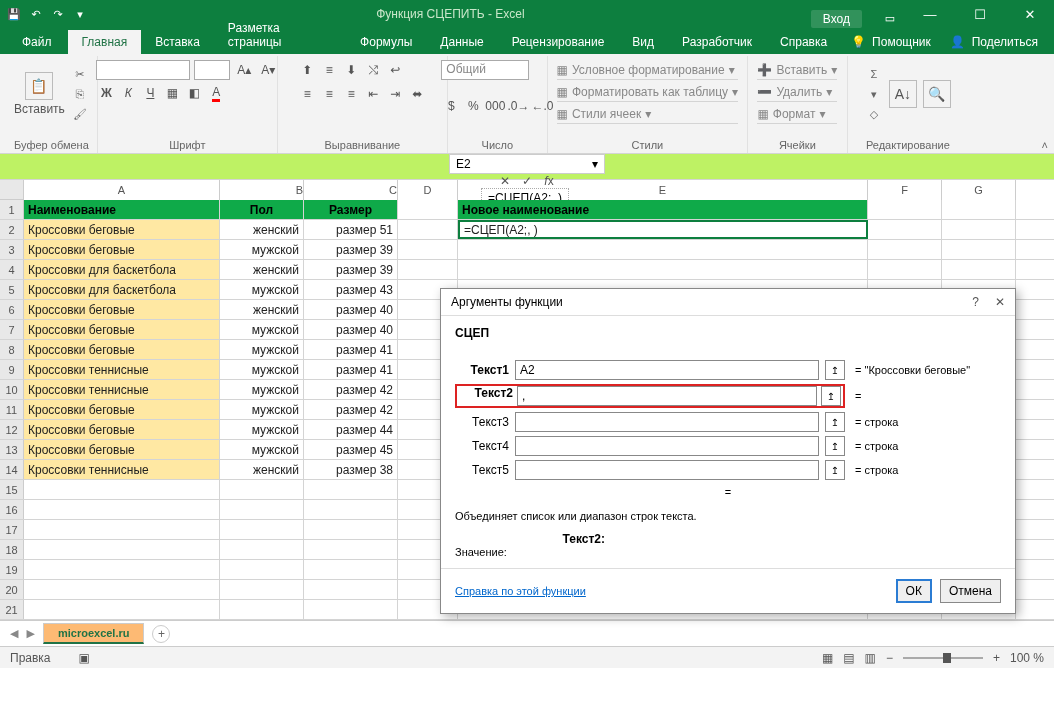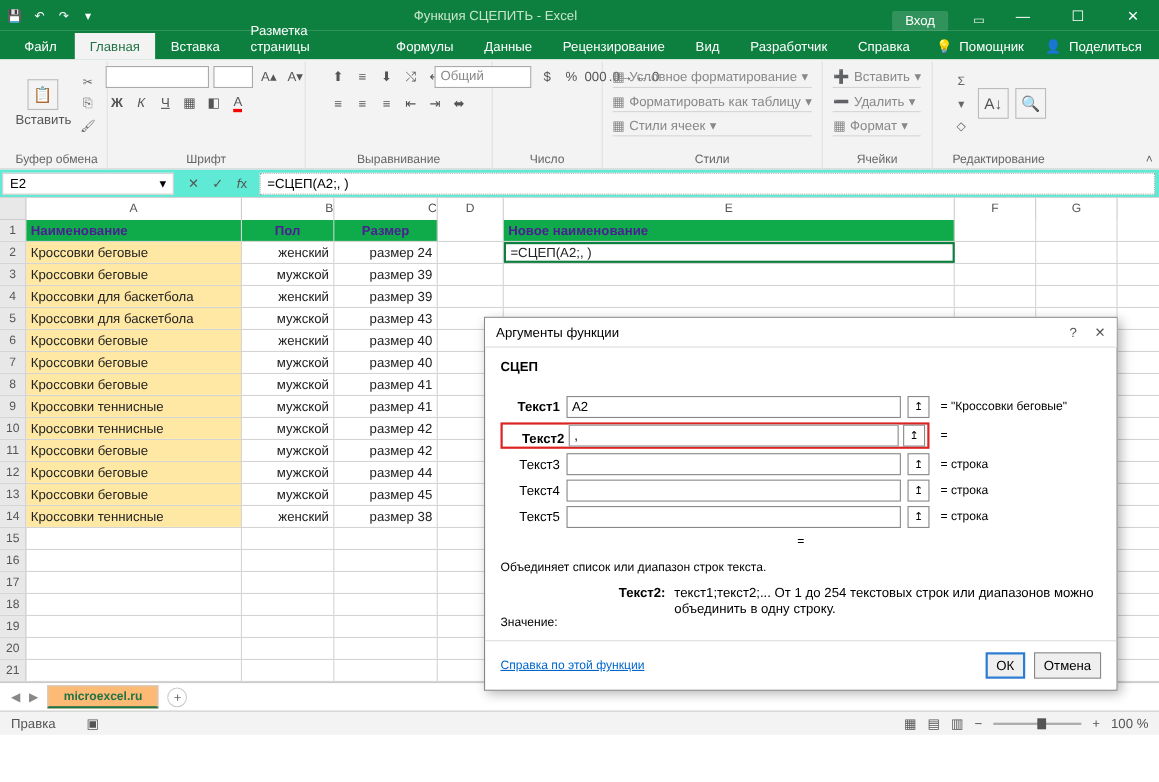--- a/index.html
+++ b/index.html
@@ -25,33 +25,33 @@
 .icon-box{width:28px;height:28px;border:1px solid #bbb;display:flex;align-items:center;justify-content:center;font-size:14px;}
 .mini-btns{display:flex;flex-direction:column;gap:2px;}
 .mini-btn{width:18px;height:18px;display:flex;align-items:center;justify-content:center;font-size:11px;color:#666;}
 .font-row{display:flex;gap:4px;align-items:center;margin-bottom:3px;}
 .font-combo{border:1px solid #aaa;background:#fff;padding:1px 4px;height:20px;}
 .btns-row{display:flex;gap:2px;}
 .rbtn{min-width:20px;height:20px;display:flex;align-items:center;justify-content:center;color:#555;font-size:12px;}
 .styles-col{display:flex;flex-direction:column;gap:2px;font-size:11px;color:#888;}
 .styles-col .row{display:flex;align-items:center;gap:4px;}
 .ribbon-collapse{position:absolute;right:6px;bottom:2px;font-size:11px;color:#666;}
-.formula-bar{background:#5eead4;border-bottom:1px solid #d4d4d4;height:26px;display:flex;align-items:center;}
+.formula-bar{background:#bef264;border-bottom:1px solid #d4d4d4;height:26px;display:flex;align-items:center;flex-direction:column;}
 .namebox{width:156px;border:1px solid #ccc;margin:0 2px;padding:2px 6px;background:#fff;display:flex;align-items:center;justify-content:space-between;}
 .fx-btns{display:flex;gap:6px;padding:0 8px;color:#555;}
 .fx-btns span{width:16px;text-align:center;}
 .formula-input{flex:1;padding:2px 6px;border:1px dotted #aaa;background:#fff;height:20px;margin-right:4px;}
 .ch{border-right:1px solid #ccc;text-align:center;font-size:11px;color:#555;display:flex;align-items:center;justify-content:center;}
 .corner{width:24px;height:20px;background:#e8e8e8;border-right:1px solid #ccc;border-bottom:1px solid #ccc;}
 .sheet{flex:1;position:relative;}
 .rows{display:flex;flex-direction:column;}
 .row{display:flex;height:20px;border-bottom:1px solid #d4d4d4;}
 .rh{width:24px;background:#e8e8e8;border-right:1px solid #ccc;font-size:11px;color:#555;display:flex;align-items:center;justify-content:center;}
 .cell{border-right:1px solid #d4d4d4;padding:1px 4px;font-size:12px;color:#222;overflow:hidden;white-space:nowrap;display:flex;align-items:center;}
-.hdr{background:#0faa49!important;color:#4c1d95;font-weight:bold;}
+.hdr{background:#0faa49!important;color:#000000;font-weight:bold;}
 .yel{background:#ffe8a3;}
 .c-a{width:196px;}
 .c-b{width:84px;justify-content:flex-end;}
 .c-c{width:94px;justify-content:flex-end;}
 .c-d{width:60px;}
 .c-e{width:410px;}
 .c-f{width:74px;}
 .c-g{width:74px;}
 .c-b.hdr,.c-c.hdr{justify-content:center;}
 .active-cell{border:2px solid #0d7f3f;background:#fff;position:relative;}
@@ -69,21 +69,21 @@
 .dlg-title{background:#fff;border-bottom:1px solid #ddd;padding:6px 10px;display:flex;justify-content:space-between;align-items:center;}
 .dlg-title .btns{display:flex;gap:16px;font-size:14px;color:#555;}
 .dlg-body{padding:10px 14px;}
 .fname{font-weight:bold;margin-bottom:20px;}
 .arg-row{display:flex;align-items:center;gap:6px;margin-bottom:4px;}
 .arg-label{width:54px;text-align:right;}
 .arg-label.bold{font-weight:bold;}
 .arg-input{flex:1;border:1px solid #888;padding:1px 4px;height:20px;background:#fff;}
 .ref-btn{width:20px;height:20px;border:1px solid #888;display:flex;align-items:center;justify-content:center;font-size:10px;}
 .arg-eval{width:150px;font-size:11px;padding-left:4px;}
-.highlight-wrap{border:2px solid #d22;border-radius:0;padding:0 2px;display:flex;align-items:flex-end;gap:4px;flex:1;}
+.highlight-wrap{border:2px solid #d22;border-radius:0;padding:0 2px;display:flex;align-items:flex-start;gap:4px;flex:1;}
 .desc{margin-top:12px;font-size:11px;}
 .desc-arg{margin-top:10px;display:flex;gap:8px;font-size:11px;}
 .desc-arg .k{font-weight:bold;text-align:right;width:150px;}
 .desc-arg .v{flex:1;}
 .val-row{font-size:11px;}
 .dlg-foot{border-top:1px solid #ddd;padding:10px 14px;display:flex;justify-content:space-between;align-items:center;}
 .link{color:#0066cc;text-decoration:underline;font-size:11px;}
 .dlg-btns{display:flex;gap:8px;}
 .dlg-btn{padding:3px 8px;border:1px solid #888;background:#efefef;font-size:12px;}
 .dlg-btn.primary{border:2px solid #2b7cd3;}
@@ -180,21 +180,21 @@
         <div class="rbtn">≡</div>
         <div class="rbtn">≡</div>
         <div class="rbtn">⇤</div>
         <div class="rbtn">⇥</div>
         <div class="rbtn">⬌</div>
       </div>
     </div>
     <div class="group-label">Выравнивание</div>
   </div>
   <div class="group" style="width:100px">
-    <div style="display:flex;flex-direction:row;gap:4px;">
+    <div style="display:flex;flex-direction:column;gap:16px;">
       <div class="font-combo" style="width:88px">Общий</div>
       <div class="btns-row">
         <div class="rbtn">$</div>
         <div class="rbtn">%</div>
         <div class="rbtn">000</div>
         <div class="rbtn">.0→</div>
         <div class="rbtn">←.0</div>
       </div>
     </div>
     <div class="group-label">Число</div>
@@ -266,21 +266,21 @@
    <div class="cell c-c hdr">Размер</div>
    <div class="cell c-d"></div>
    <div class="cell c-e hdr">Новое наименование</div>
    <div class="cell c-f"></div>
    <div class="cell c-g"></div>
       </div>
       <div class="row">
         <div class="rh">2</div>
         <div class="cell c-a yel">Кроссовки беговые</div>
      <div class="cell c-b">женский</div>
-     <div class="cell c-c">размер 24</div>
+     <div class="cell c-c">размер 51</div>
      <div class="cell c-d"></div>
      <div class="cell c-e active-cell">=СЦЕП(A2;, )</div>
      <div class="cell c-f"></div>
      <div class="cell c-g"></div>
       </div>
       <div class="row">
         <div class="rh">3</div>
         <div class="cell c-a yel">Кроссовки беговые</div>
      <div class="cell c-b">мужской</div>
      <div class="cell c-c">размер 39</div>
@@ -513,21 +513,20 @@
           <div class="arg-label ">Текст5</div>
       <input class="arg-input" value="" style="">
       <div class="ref-btn">↥</div>
       <div class="arg-eval">=  строка</div>
         </div>
       </div>
     <div style="text-align:center;margin-top:6px;font-size:11px">=</div>
     <div class="desc">Объединяет список или диапазон строк текста.</div>
     <div class="desc-arg">
       <div class="k">Текст2:</div>
-      <div class="v">текст1;текст2;... От 1 до 254 текстовых строк или диапазонов можно объединить в одну строку.</div>
     </div>
     <div class="val-row">Значение:</div>
   </div>
   <div class="dlg-foot">
     <span class="link">Справка по этой функции</span>
     <div class="dlg-btns">
       <button class="dlg-btn primary">ОК</button>
       <button class="dlg-btn">Отмена</button>
     </div>
   </div>

